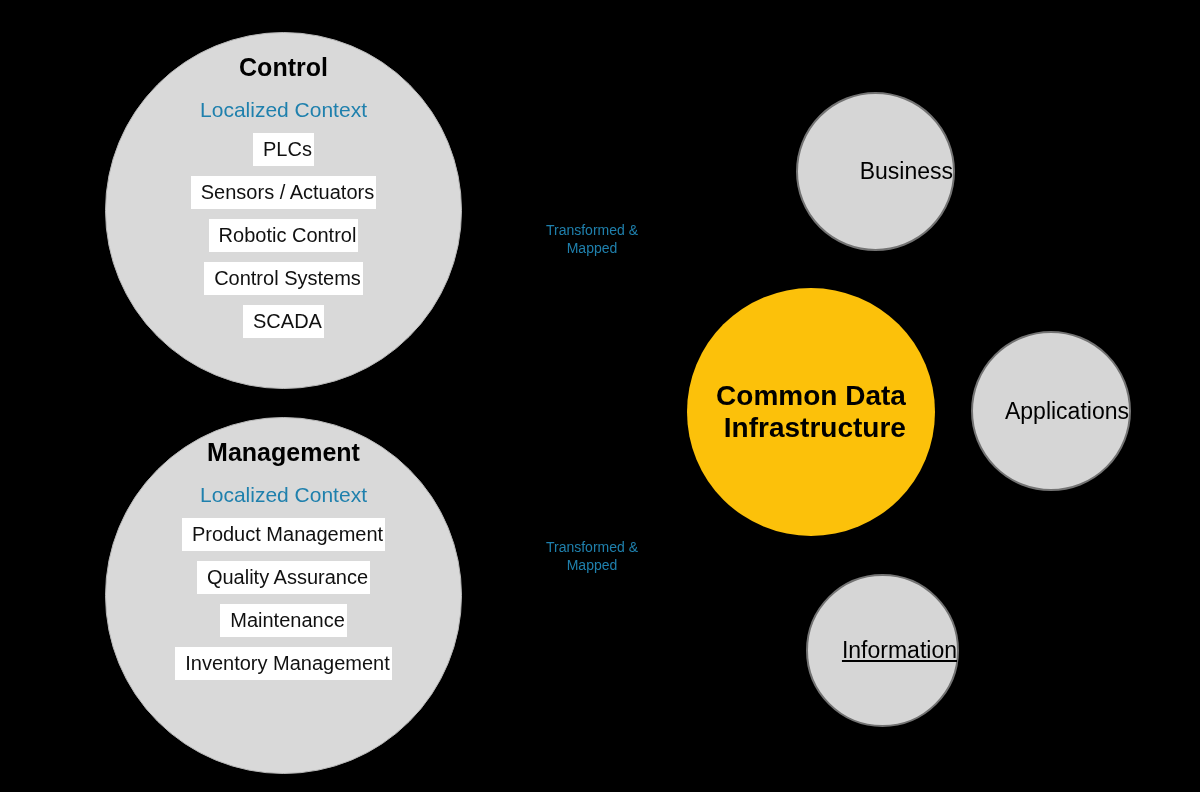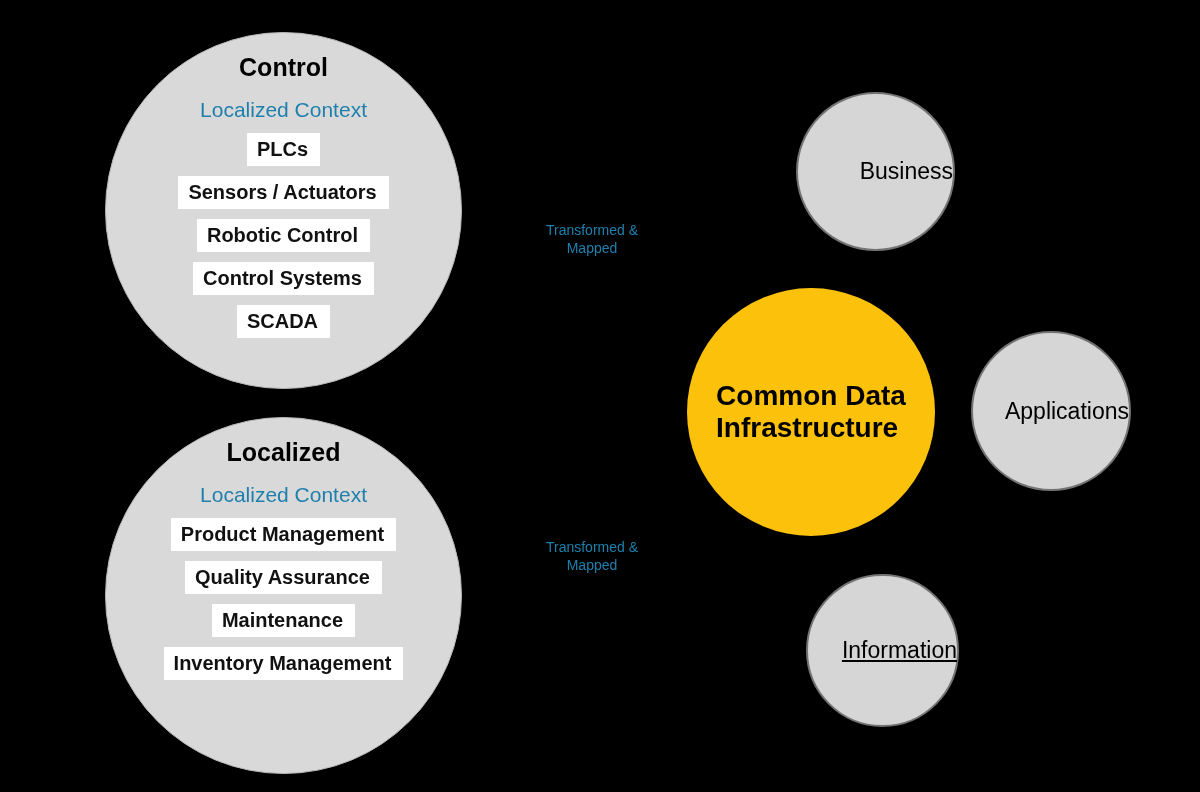--- a/index.html
+++ b/index.html
@@ -70,36 +70,35 @@
     flex-direction: column;
     align-items: center;
     margin-top: 13px;
     gap: 10px;
   }
   .chip {
     background: #ffffff;
     color: #111111;
     font-size: 20px;
     line-height: 1;
-    padding: 6px 12px 7px 10px;
+    padding: 6px 2px 7px 10px;
     white-space: nowrap;
-    font-weight: bold;
   }
 
   
   .hub-circle {
     background: #fcc10a;
     justify-content: center;
   }
   .hub-label {
     font-size: 28px;
     font-weight: bold;
     color: #000000;
     line-height: 1.14;
-    text-align: left;
+    text-align: right;
     white-space: pre-line;
   }
 
   
   .satellite-circle {
     background: #d6d6d6;
     border: 2px solid #737373;
     justify-content: center;
     align-items: flex-end;
   }
@@ -155,21 +154,21 @@
     <div class="chip-list">
       <div class="chip">PLCs</div>
       <div class="chip">Sensors / Actuators</div>
       <div class="chip">Robotic Control</div>
       <div class="chip">Control Systems</div>
       <div class="chip">SCADA</div>
     </div>
   </div>
 
   <div class="circle domain-circle" style="left:105px; top:417px; width:357px; height:357px;">
-    <div class="domain-title">Localized</div>
+    <div class="domain-title">Management</div>
     <div class="domain-subtitle">Localized Context</div>
     <div class="chip-list">
       <div class="chip">Product Management</div>
       <div class="chip">Quality Assurance</div>
       <div class="chip">Maintenance</div>
       <div class="chip">Inventory Management</div>
     </div>
   </div>
 
   <div class="circle hub-circle" style="left:687px; top:288px; width:248px; height:248px;">

